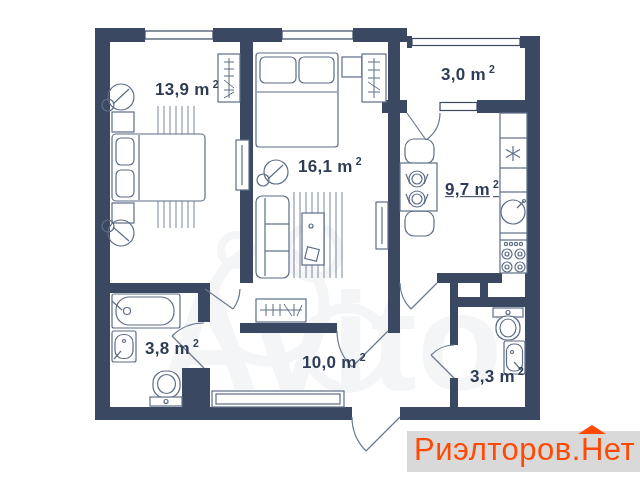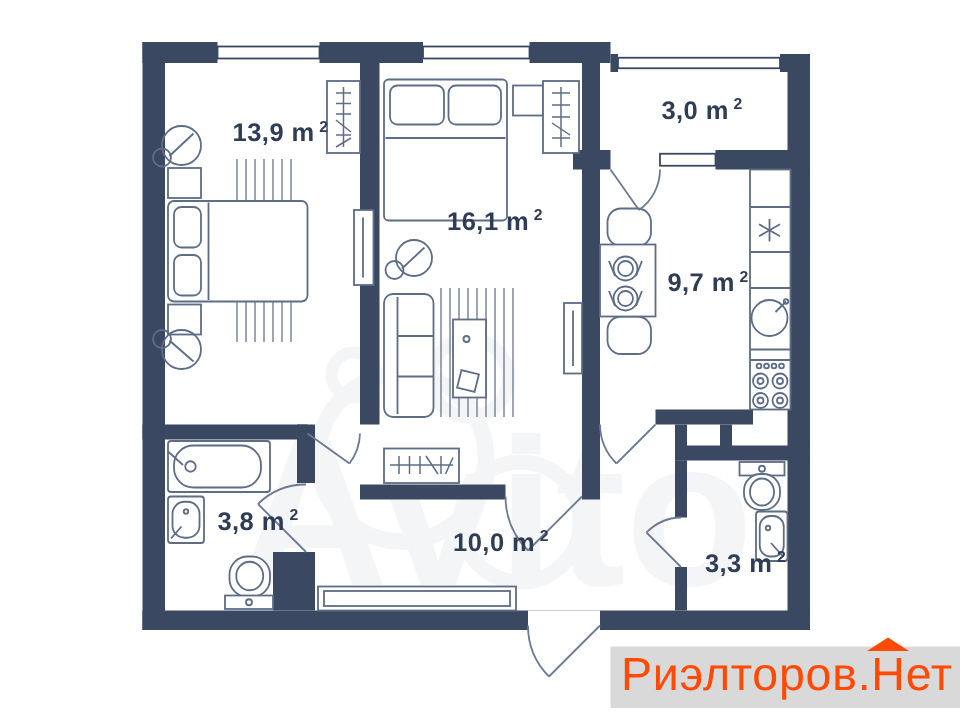--- a/index.html
+++ b/index.html
@@ -4,23 +4,23 @@
 <style>
   html,body{margin:0;padding:0;background:#fff;}
   .stage{position:relative;width:640px;height:478px;background:#ffffff;overflow:hidden;
          font-family:"Liberation Sans",sans-serif;}
   .plan-svg{position:absolute;left:0;top:0;}
   .room-label{position:absolute;transform:translate(-50%,-50%);
       font:700 17px "Liberation Sans",sans-serif;color:#2e3d55;
       letter-spacing:.3px;white-space:nowrap;}
   .room-label sup{font-size:10.5px;margin-left:3px;}
   .lbl-bedroom{left:187px;top:89px;text-align:right;}
-  .lbl-living{left:330px;top:148px;}
+  .lbl-living{left:330px;top:166px;}
   .lbl-balcony{left:468px;top:74px;}
-  .lbl-kitchen{left:472px;top:189px;}
+  .lbl-kitchen{left:472px;top:189px;text-decoration:underline;}
   .lbl-bathroom{left:172px;top:348px;text-align:right;}
   .lbl-hallway{left:334px;top:362px;}
   .lbl-toilet{left:497px;top:376px;}
   .brand-badge{position:absolute;left:407px;top:431px;background:#d9d9d9;
       color:#ff4a05;font:400 31px "Liberation Sans",sans-serif;
       padding:1px 7px 4px 7px;letter-spacing:.5px;white-space:nowrap;}
   .roof-letter{position:relative;display:inline-block;}
   .roof-letter::before{content:"";position:absolute;left:50%;top:-7px;
       transform:translateX(-50%);width:0;height:0;
       border-left:14px solid transparent;border-right:14px solid transparent;

